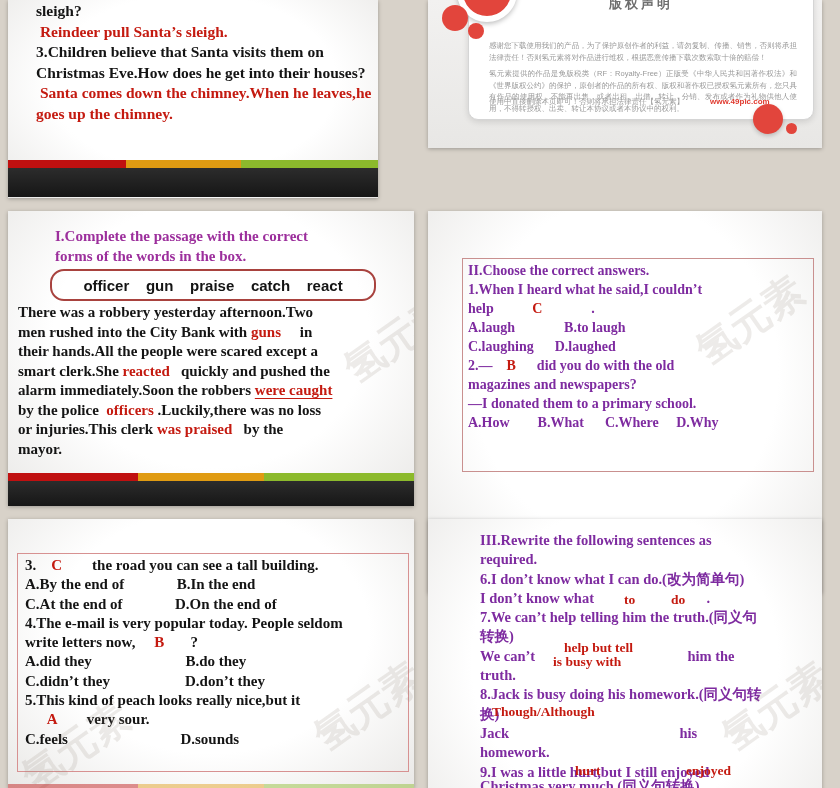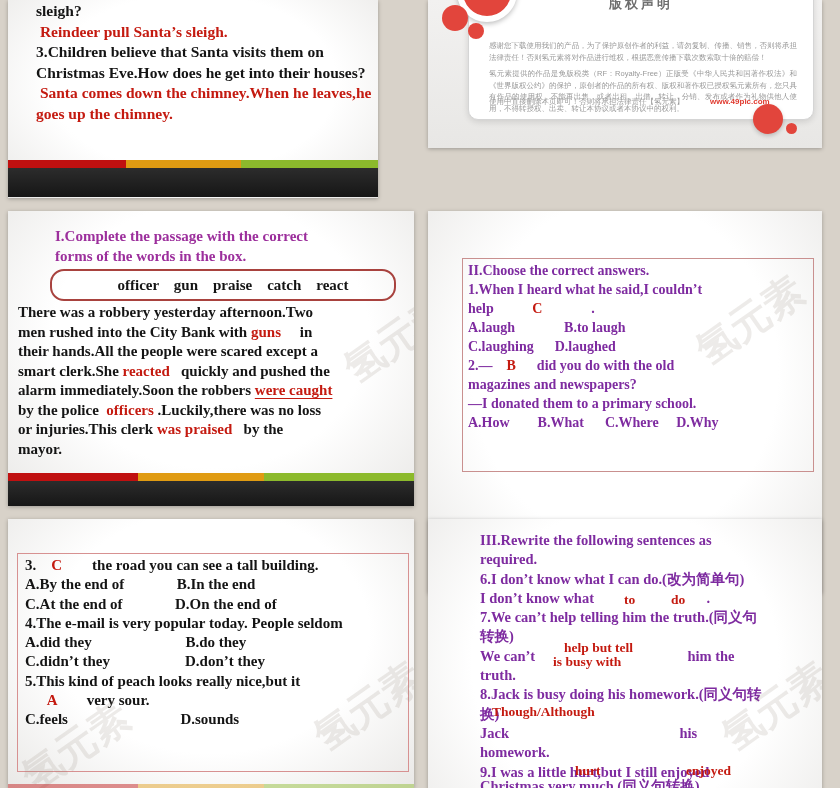--- a/index.html
+++ b/index.html
@@ -15,21 +15,21 @@
 
   .txt{position:absolute;font-family:"Liberation Serif","DejaVu Serif",serif;font-weight:bold;}
   .ln{white-space:pre;}
   .seg{color:inherit;}
   .seg.r{color:var(--red,#c41a10);}
   .seg.u{text-decoration:underline;text-underline-offset:3px;}
   .ans{position:absolute;color:var(--red,#c41a10);font-family:"Liberation Serif","DejaVu Serif",serif;font-weight:bold;font-size:13.5px;white-space:pre;}
 
   .t1{left:28px;top:1px;font-size:15.5px;line-height:20.5px;color:var(--ink,#141414);}
   .t3-title{left:47px;top:15px;font-size:15px;line-height:20px;color:var(--magenta,#9c2f9c);}
-  .t3-box{position:absolute;left:42px;top:58px;width:322px;height:28px;border:2px solid #a8423e;border-radius:14px;display:flex;align-items:center;justify-content:center;font-family:Liberation Serif, serif;font-weight:bold;font-size:15px;color:var(--ink,#141414);white-space:pre;background:transparent;padding-left:20px;}
+  .t3-box{position:absolute;left:42px;top:58px;width:322px;height:28px;border:2px solid #a8423e;border-radius:14px;display:flex;align-items:center;justify-content:center;font-family:Liberation Sans, sans-serif;font-weight:bold;font-size:15px;color:var(--ink,#141414);white-space:pre;background:transparent;}
   .t3-pass{left:10px;top:92px;font-size:15px;line-height:19.5px;color:var(--ink,#141414);}
 
   .t4-box{position:absolute;left:34px;top:47px;width:350px;height:212px;border:1px solid #c9908f;}
   .t4-txt{left:40px;top:50px;font-size:14px;line-height:19px;color:var(--purple,#7e2ba0);}
 
   .t5-box{position:absolute;left:9px;top:34px;width:390px;height:217px;border:1px solid #d79191;}
   .t5-txt{left:17px;top:37px;font-size:15px;line-height:19.3px;color:var(--ink,#141414);}
 
   .t6-txt{left:52px;top:12px;font-size:14.5px;line-height:19.3px;color:var(--purple,#7e2ba0);}
   .last-ln{position:absolute;left:52px;top:258px;font-family:"Liberation Serif","DejaVu Serif",serif;font-weight:bold;font-size:14.5px;color:var(--purple,#7e2ba0);white-space:pre;}
@@ -158,20 +158,21 @@
   </div>
 </div>
 
 <div class="cell" id="c5">
   <div class="t5-box"></div>
   <div class="txt t5-txt">
       <div class="ln"><span class="seg">3.    </span><span class="seg r">C</span><span class="seg">        the road you can see a tall building.</span></div>
       <div class="ln"><span class="seg">A.By the end of              B.In the end</span></div>
       <div class="ln"><span class="seg">C.At the end of              D.On the end of</span></div>
       <div class="ln"><span class="seg">4.The e-mail is very popular today. People seldom</span></div>
+      <div class="ln"><span class="seg">write letters now,     </span><span class="seg r">B</span><span class="seg">       ?</span></div>
       <div class="ln"><span class="seg">A.did they                         B.do they</span></div>
       <div class="ln"><span class="seg">C.didn’t they                    D.don’t they</span></div>
       <div class="ln"><span class="seg">5.This kind of peach looks really nice,but it</span></div>
       <div class="ln"><span class="seg">      </span><span class="seg r">A</span><span class="seg">        very sour.</span></div>
       <div class="ln"><span class="seg">C.feels                              D.sounds</span></div>
     </div>
   <div class="wm wm5a">氢元素</div>
   <div class="wm wm5b">氢元素</div>
   <div class="strip faint">
     <span class="st-r"></span>

